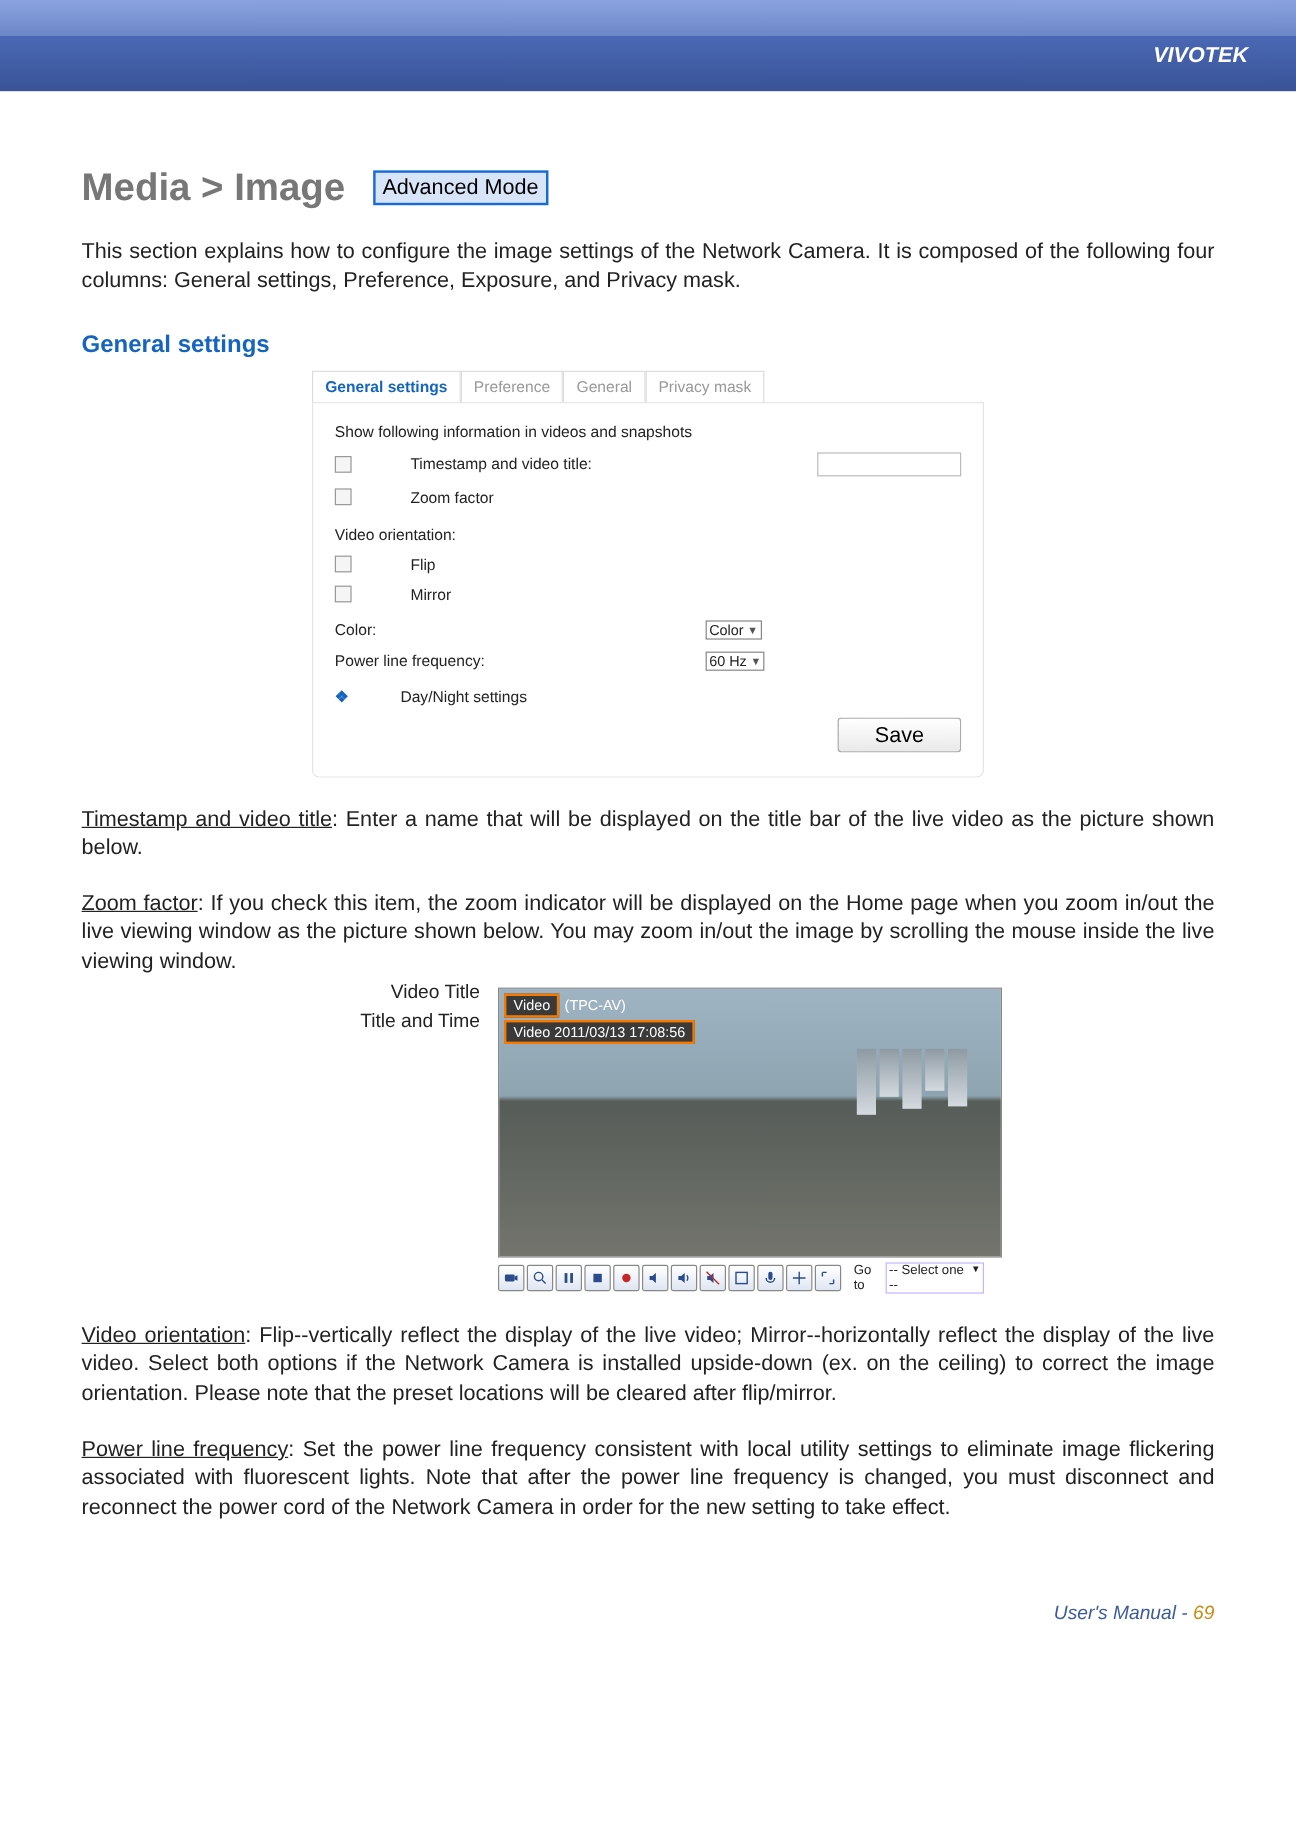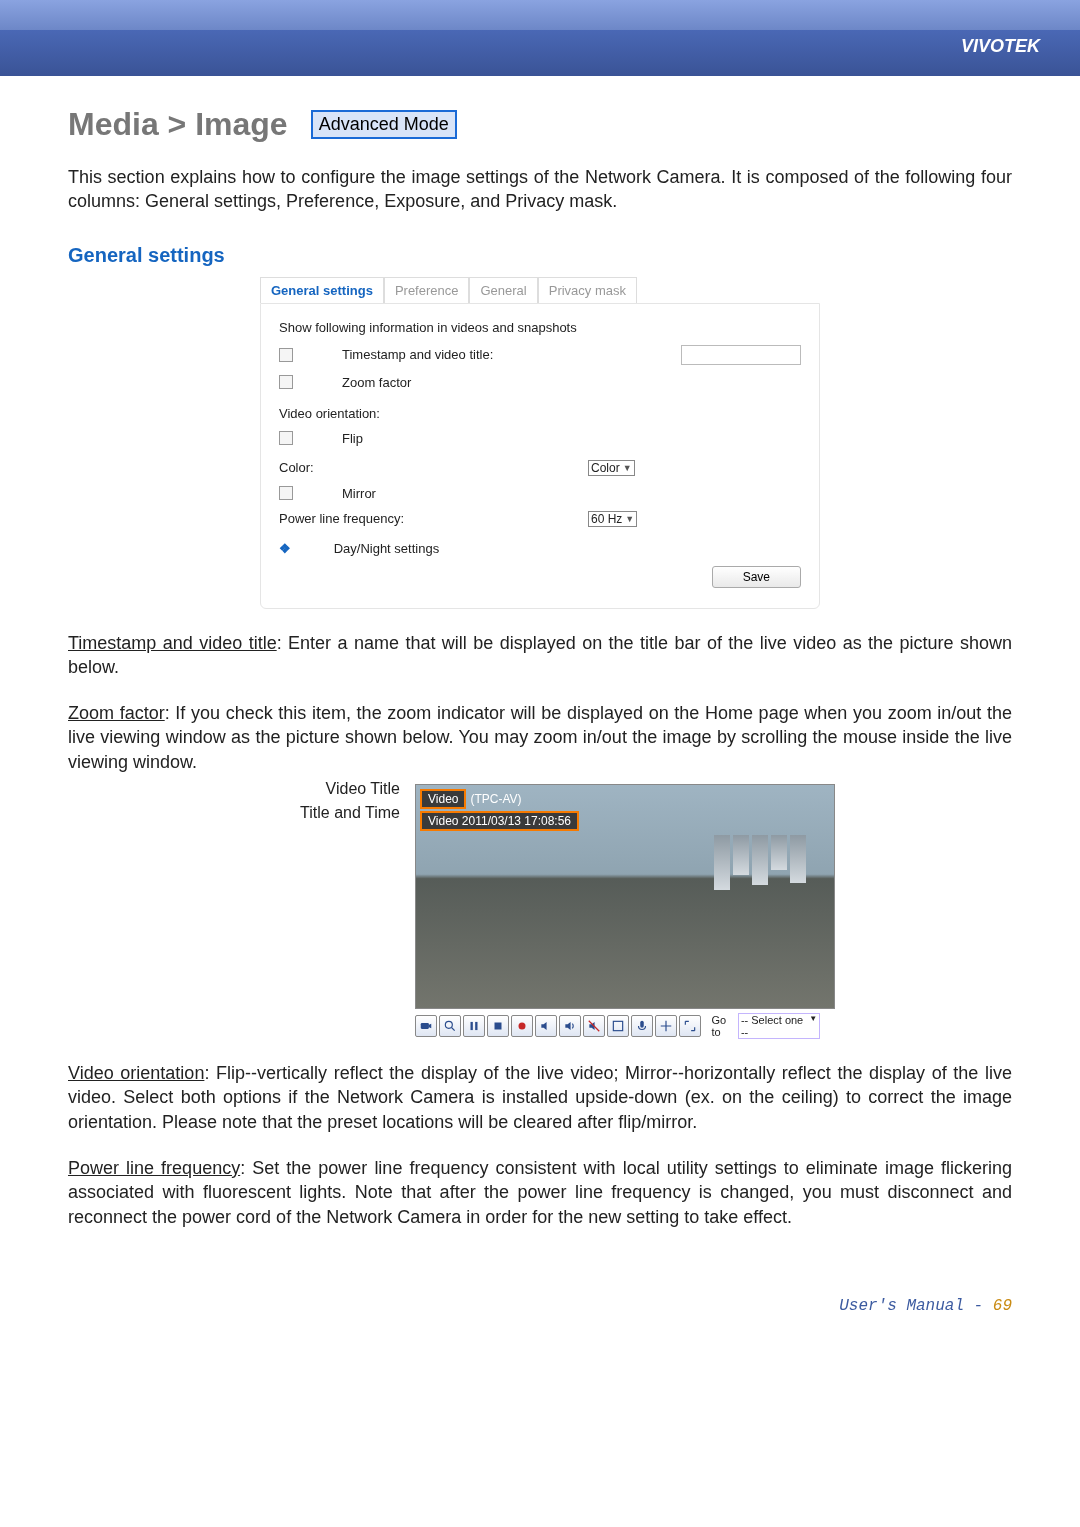--- a/index.html
+++ b/index.html
@@ -1,54 +1,54 @@
 <!DOCTYPE html>
 <html><head>
 <meta charset="utf-8">
 <style>
   * { box-sizing: border-box; margin: 0; padding: 0; }
   body { font-family: Arial, Helvetica, sans-serif; background: #fff; width: 1080px; }
   .topbar { height: 30px; background: linear-gradient(#8aa3e0,#6d87c7); }
   .brandbar { background: linear-gradient(#4a68b5,#3a5396); color:#fff; font-style: italic; font-weight: bold; text-align: right; padding: 6px 40px 19px 0; font-size: 18px; }
-  .page { padding: 30px 68px 50px 68px; font-size: 18px; color:#222; }
+  .page { padding: 30px 68px 50px 68px; font-size: 18px; color:#222;margin-top:32px; }
   h1.section { font-weight: bold; font-size: 32px; color:#777; display:inline-block; vertical-align: middle; }
   .adv-badge { display:inline-block; border:2px solid #1a6ad6; background:#d8e4f8; color:#000; font-size:18px; padding:2px 6px; vertical-align: middle; margin-left:18px; }
   p.body { margin-top: 22px; text-align: justify; line-height:1.35; }
   h2.sub { color:#1565c0; font-size:20px; font-weight:bold; margin-top:30px; margin-bottom:10px; }
   .panel { width: 560px; margin: 0 auto; border:0; font-size:13px; color:#222; }
   .tabs { display:flex; gap:0; font-size:13px; }
   .tabs li { list-style:none; border:1px solid #ddd; border-bottom:none; padding:5px 10px; background:#fff; color:#999; }
   .tabs li.active { color:#1565c0; font-weight:bold; }
   .panel-body { border:1px solid #e5e5e5; border-radius:0 0 6px 6px; padding:16px 18px 20px 18px; }
   .row { display:flex; align-items:center; margin:10px 0;gap:39px; }
   .chk { width:14px; height:14px; border:1px solid #999; background:#f5f5f5; margin-right:10px; flex:none; }
   .lblsmall { font-size:13px; }
   .sel { border:1px solid #888; font-size:12px; padding:0 2px; background:#fff; display:inline-flex; align-items:center; gap:3px;}
   .sel::after { content:"▼"; font-size:9px; color:#555;}
   .txtbox { width:120px; height:20px; border:1px solid #bbb; background:#fff; }
   .collapse { color:#1565c0; margin-right:4px; font-weight:bold;}
-  .savebtn { float:right; border:1px solid #aaa; background:linear-gradient(#fff,#e9e9e9); padding:3px 30px; font-size:12px; border-radius:3px; }
+  .savebtn { float:right; border:1px solid #aaa; background:linear-gradient(#fff,#e9e9e9); padding:3px 30px; font-size:18px; border-radius:3px; }
   .u { text-decoration: underline; }
   .video-block { margin: 10px auto 0 auto; width:560px; position:relative; }
   .vlabel { position:absolute; font-size:16px; color:#222; text-align:right; }
   .vlabel.a { left:-10px; top:-4px; width:150px;}
   .vlabel.b { left:-10px; top:20px; width:150px;}
   .videoarea { margin-left:155px; width:420px; height:225px; background: linear-gradient(#9fb4c2 0%, #8fa4b1 40%, #565c58 42%, #73756d 100%); border:1px solid #888; position:relative; overflow:hidden;}
   .titlechip { position:absolute; top:4px; left:4px; display:flex; align-items:center; gap:4px; font-size:12px; }
   .titlechip .boxed { background:#3a3a3a; color:#fff; padding:1px 6px; border:2px solid #f77a00;}
   .titlechip .plain { color:#fff; }
   .titlechip.t2 { top:26px; }
   .buildings { position:absolute; top:50px; right:10px; width:110px; height:60px; display:flex; gap:3px;}
   .bld { background:linear-gradient(#8e9aa3,#d4dadf); width:16px;}
   .toolbar { margin-left:155px; margin-top:4px; display:flex; gap:2px; align-items:center; }
   .tbtn { width:24px; height:22px; border:1px solid #888; background:linear-gradient(#fff,#dfe6f3); display:flex; align-items:center; justify-content:center; border-radius:2px;}
   .tgoto { font-size:11px; margin-left:8px;}
   .tsel { font-size:11px; border:1px solid #c4b5fd; padding:0 2px; display:inline-flex; gap:3px;}
   .tsel::after{content:"▼"; font-size:8px;}
-  .footer { text-align:right; padding: 18px 68px 30px 0; font-style: italic; color:#3b5aa0; font-size:16px;font-family:Liberation Mono, monospace;}
+  .footer { text-align:right; padding: 18px 68px 30px 0; font-style: italic; color:#3b5aa0; font-size:16px;}
   .footer .pnum{ color:#c98b14; font-style:italic;}
   svg.icn{width:14px;height:14px;}
 </style>
 </head>
 <body>
 
 <div class="topbar"></div>
 <div class="brandbar">
   <span>VIVOTEK</span>
 </div>
@@ -83,30 +83,30 @@
       <div class="row">
         <div class="chk"></div>
         <span class="lblsmall">Zoom factor</span>
       </div>
 
       <div class="lblsmall" style="margin-top:16px">Video orientation:</div>
       <div class="row">
         <div class="chk"></div>
         <span class="lblsmall">Flip</span>
       </div>
+      <div class="row">
+        <div class="chk"></div>
+        <span class="lblsmall">Mirror</span>
+      </div>
+
       <div class="row" style="margin-top:14px">
         <span class="lblsmall" style="width:270px">Color:</span>
         <span class="sel">
             <span>Color</span>
           </span>
-      </div>
-
-      <div class="row">
-        <div class="chk"></div>
-        <span class="lblsmall">Mirror</span>
       </div>
       <div class="row">
         <span class="lblsmall" style="width:270px">Power line frequency:</span>
         <span class="sel">
             <span>60 Hz</span>
           </span>
       </div>
 
       <div class="row" style="margin-top:14px">
         <span class="collapse">❖</span>

